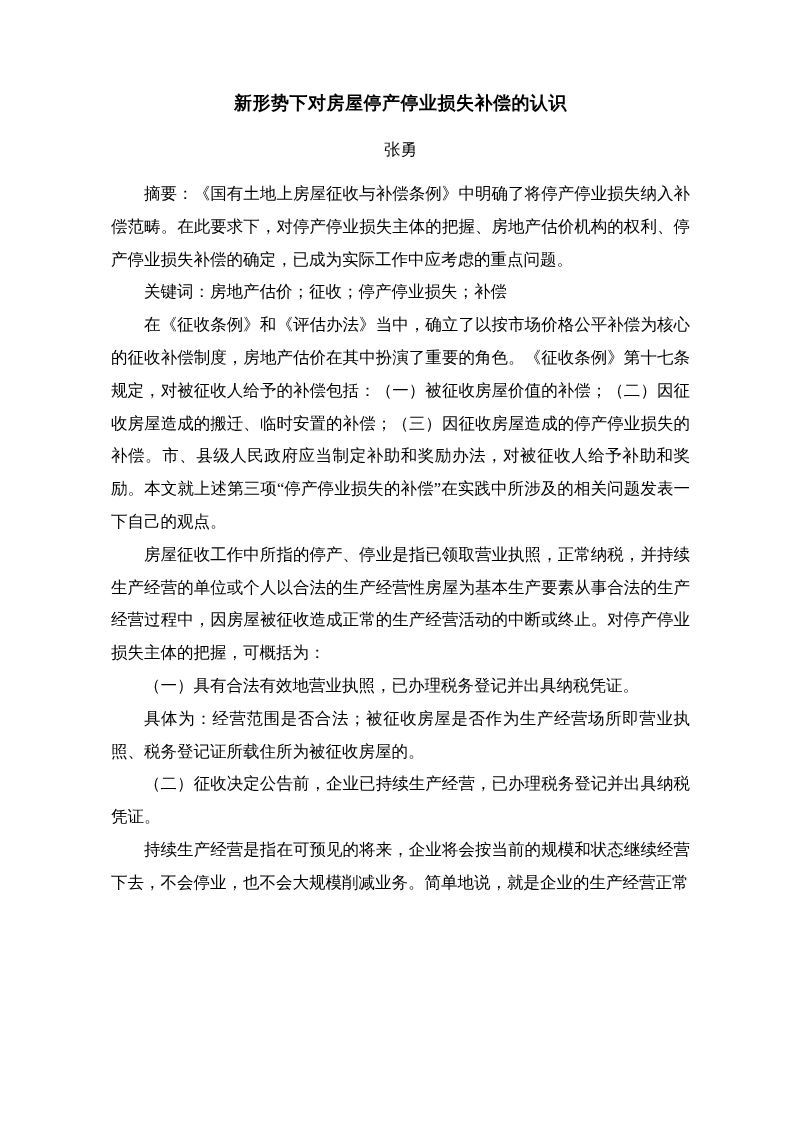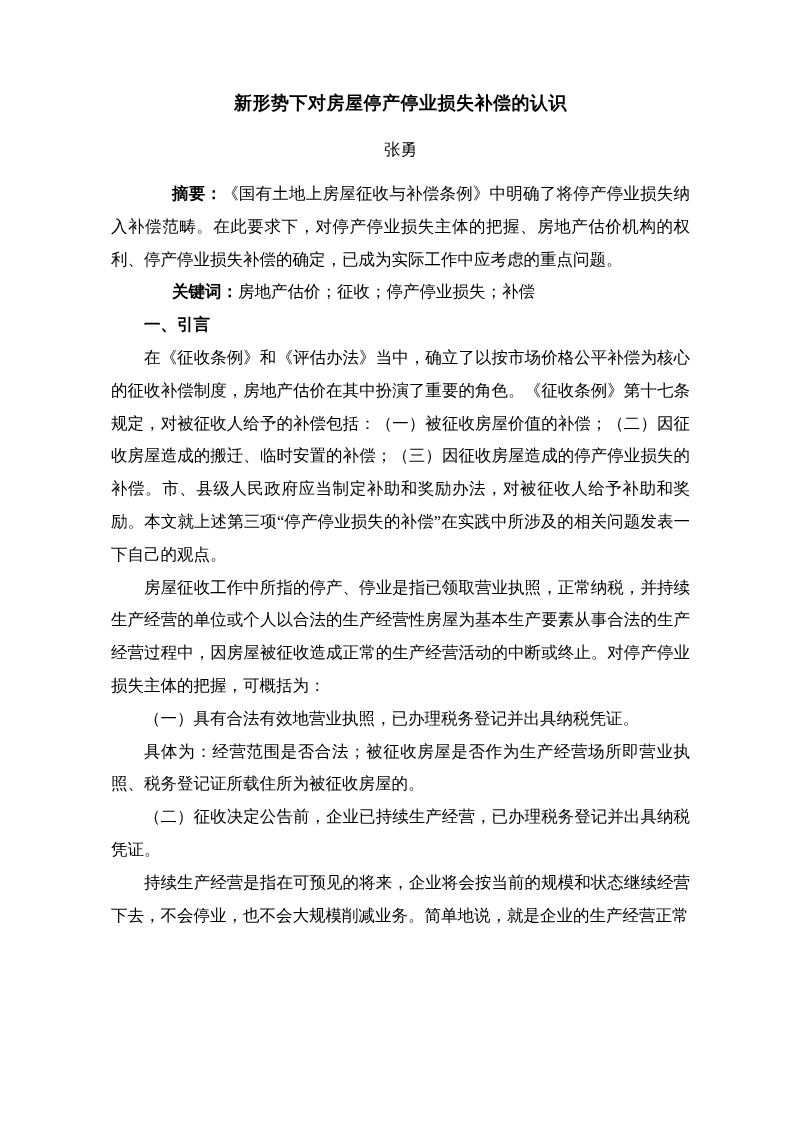--- a/index.html
+++ b/index.html
@@ -48,40 +48,38 @@
     text-indent: 2em;
   }
   .content h2 {
     margin: 0;
     font-size: 16.5px;
     line-height: 32.8px;
     font-weight: bold;
     text-indent: 2em;
   }
   .label {
-    font-weight: bold;
-    margin-left: 28px;
+    font-weight: normal;
   }
 </style>
 </head>
 <body>
 
 <div class="page">
 
   <h1 class="title">新形势下对房屋停产停业损失补偿的认识</h1>
 
   <div class="author">张勇</div>
 
   <div class="content">
 
     <p><span class="label">摘要：</span><span>《国有土地上房屋征收与补偿条例》中明确了将停产停业损失纳入补偿范畴。在此要求下，对停产停业损失主体的把握、房地产估价机构的权利、停产停业损失补偿的确定，已成为实际工作中应考虑的重点问题。</span></p>
 
     <p><span class="label">关键词：</span><span>房地产估价；征收；停产停业损失；补偿</span></p>
 
-    <h2>一、引言</h2>
 
 
     <p>在《征收条例》和《评估办法》当中，确立了以按市场价格公平补偿为核心的征收补偿制度，房地产估价在其中扮演了重要的角色。《征收条例》第十七条规定，对被征收人给予的补偿包括：（一）被征收房屋价值的补偿；（二）因征收房屋造成的搬迁、临时安置的补偿；（三）因征收房屋造成的停产停业损失的补偿。市、县级人民政府应当制定补助和奖励办法，对被征收人给予补助和奖励。本文就上述第三项“停产停业损失的补偿”在实践中所涉及的相关问题发表一下自己的观点。</p>
 
 
     <p>房屋征收工作中所指的停产、停业是指已领取营业执照，正常纳税，并持续生产经营的单位或个人以合法的生产经营性房屋为基本生产要素从事合法的生产经营过程中，因房屋被征收造成正常的生产经营活动的中断或终止。对停产停业损失主体的把握，可概括为：</p>
 
     <p>（一）具有合法有效地营业执照，已办理税务登记并出具纳税凭证。</p>
 
     <p>具体为：经营范围是否合法；被征收房屋是否作为生产经营场所即营业执照、税务登记证所载住所为被征收房屋的。</p>

